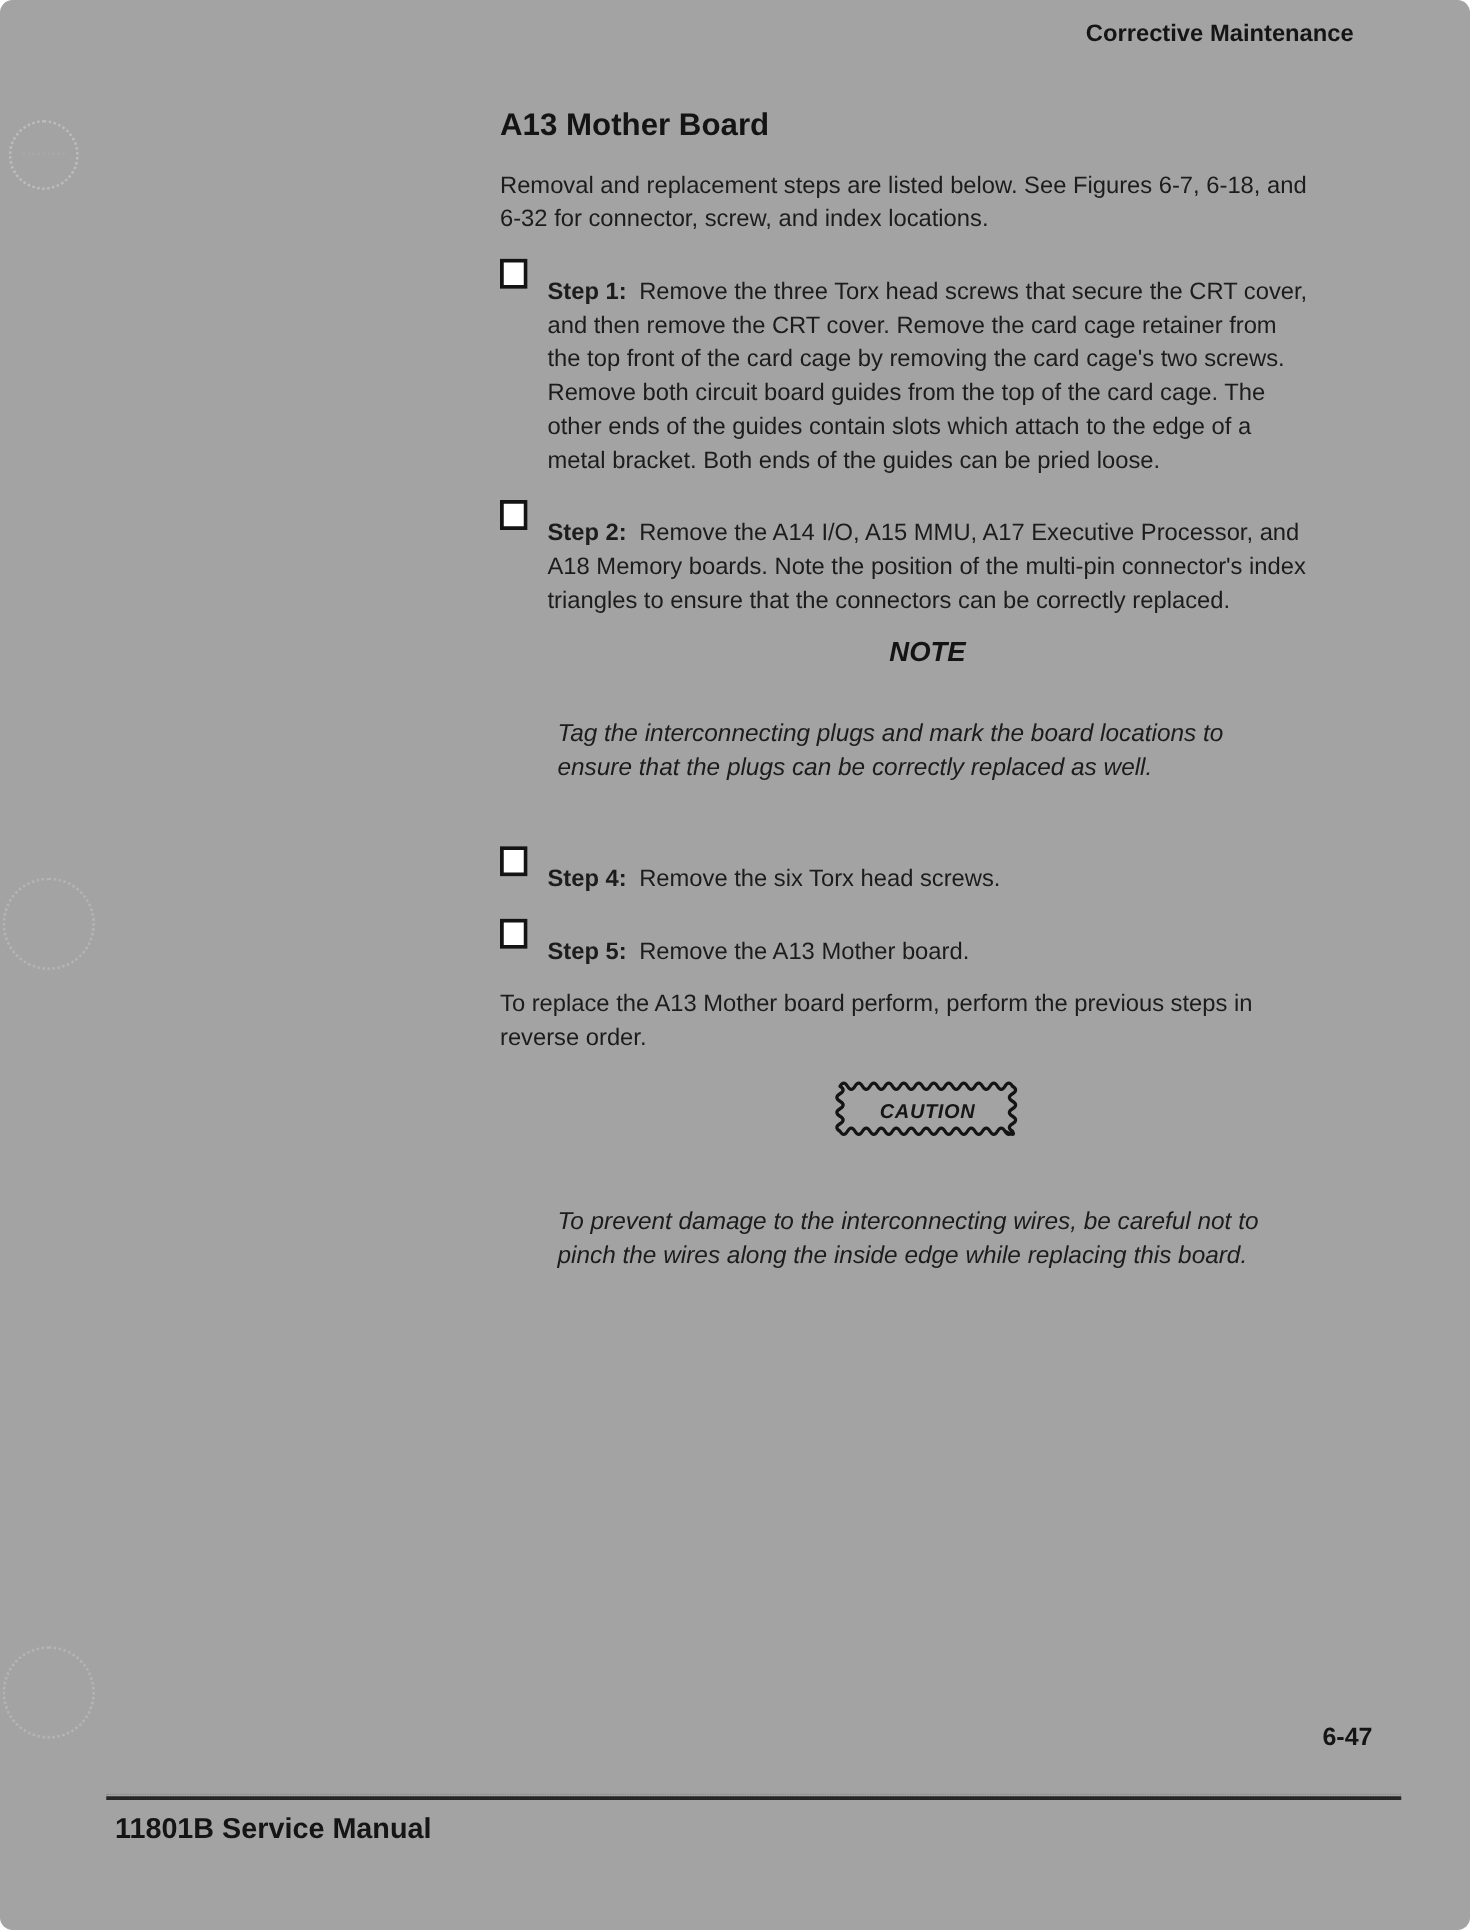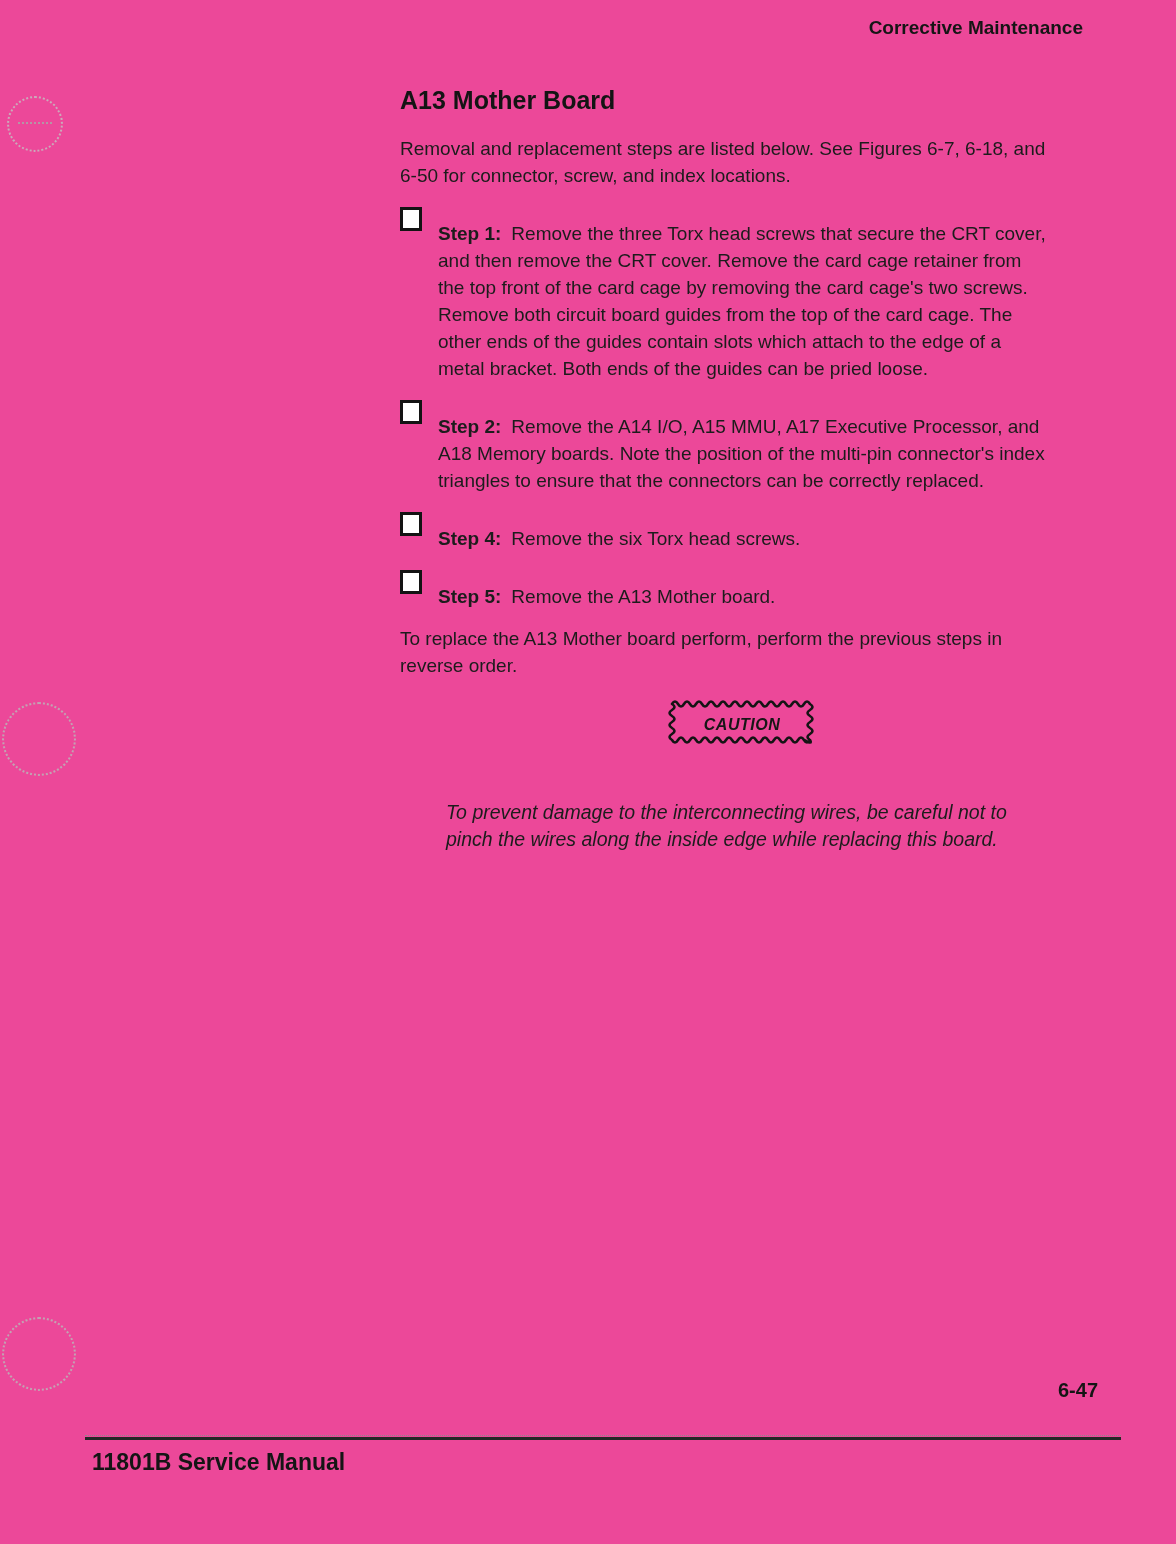--- a/index.html
+++ b/index.html
@@ -1,23 +1,24 @@
 <!DOCTYPE html>
 <html><head>
 <meta charset="utf-8">
 <style>
   html, body { margin: 0; padding: 0; background: #ffffff; }
   .page {
     position: relative;
     width: 1176px;
     height: 1544px;
-    background: #ec4899;
+    background: #a3a3a3;
     font-family: "Liberation Sans", sans-serif;
     color: #1c1c1c;
     overflow: hidden;
+    border-radius: 10px;
   }
 
   
   .running-header {
     position: absolute;
     top: 17px;
     right: 93px;
     font-size: 19px;
     font-weight: bold;
     color: #151515;
@@ -169,40 +170,43 @@
   <div class="punch punch-2"></div>
   <div class="punch punch-3"></div>
 
   <div class="running-header">Corrective Maintenance</div>
 
   <div class="content">
 
     <h1 class="section-title">A13 Mother Board</h1>
 
     <p class="body-text intro">Removal and replacement steps are listed below. See Figures 6-7, 6-18, and
-6-50 for connector, screw, and index locations.</p>
+6-32 for connector, screw, and index locations.</p>
 
     <div class="step">
       <span class="checkbox"></span>
       <p class="step-body"><span class="step-label">Step 1:</span><span class="step-text">Remove the three Torx head screws that secure the CRT cover,
 and then remove the CRT cover. Remove the card cage retainer from
 the top front of the card cage by removing the card cage's two screws.
 Remove both circuit board guides from the top of the card cage. The
 other ends of the guides contain slots which attach to the edge of a
 metal bracket. Both ends of the guides can be pried loose.</span></p>
     </div>
 
     <div class="step">
       <span class="checkbox"></span>
       <p class="step-body"><span class="step-label">Step 2:</span><span class="step-text">Remove the A14 I/O, A15 MMU, A17 Executive Processor, and
 A18 Memory boards. Note the position of the multi-pin connector's index
 triangles to ensure that the connectors can be correctly replaced.</span></p>
     </div>
 
-
+    <div class="note-heading">NOTE</div>
+
+    <p class="italic-block note-text">Tag the interconnecting plugs and mark the board locations to
+ensure that the plugs can be correctly replaced as well.</p>
 
 
     <div class="step">
       <span class="checkbox"></span>
       <p class="step-body"><span class="step-label">Step 4:</span><span class="step-text">Remove the six Torx head screws.</span></p>
     </div>
 
     <div class="step">
       <span class="checkbox"></span>
       <p class="step-body"><span class="step-label">Step 5:</span><span class="step-text">Remove the A13 Mother board.</span></p>

